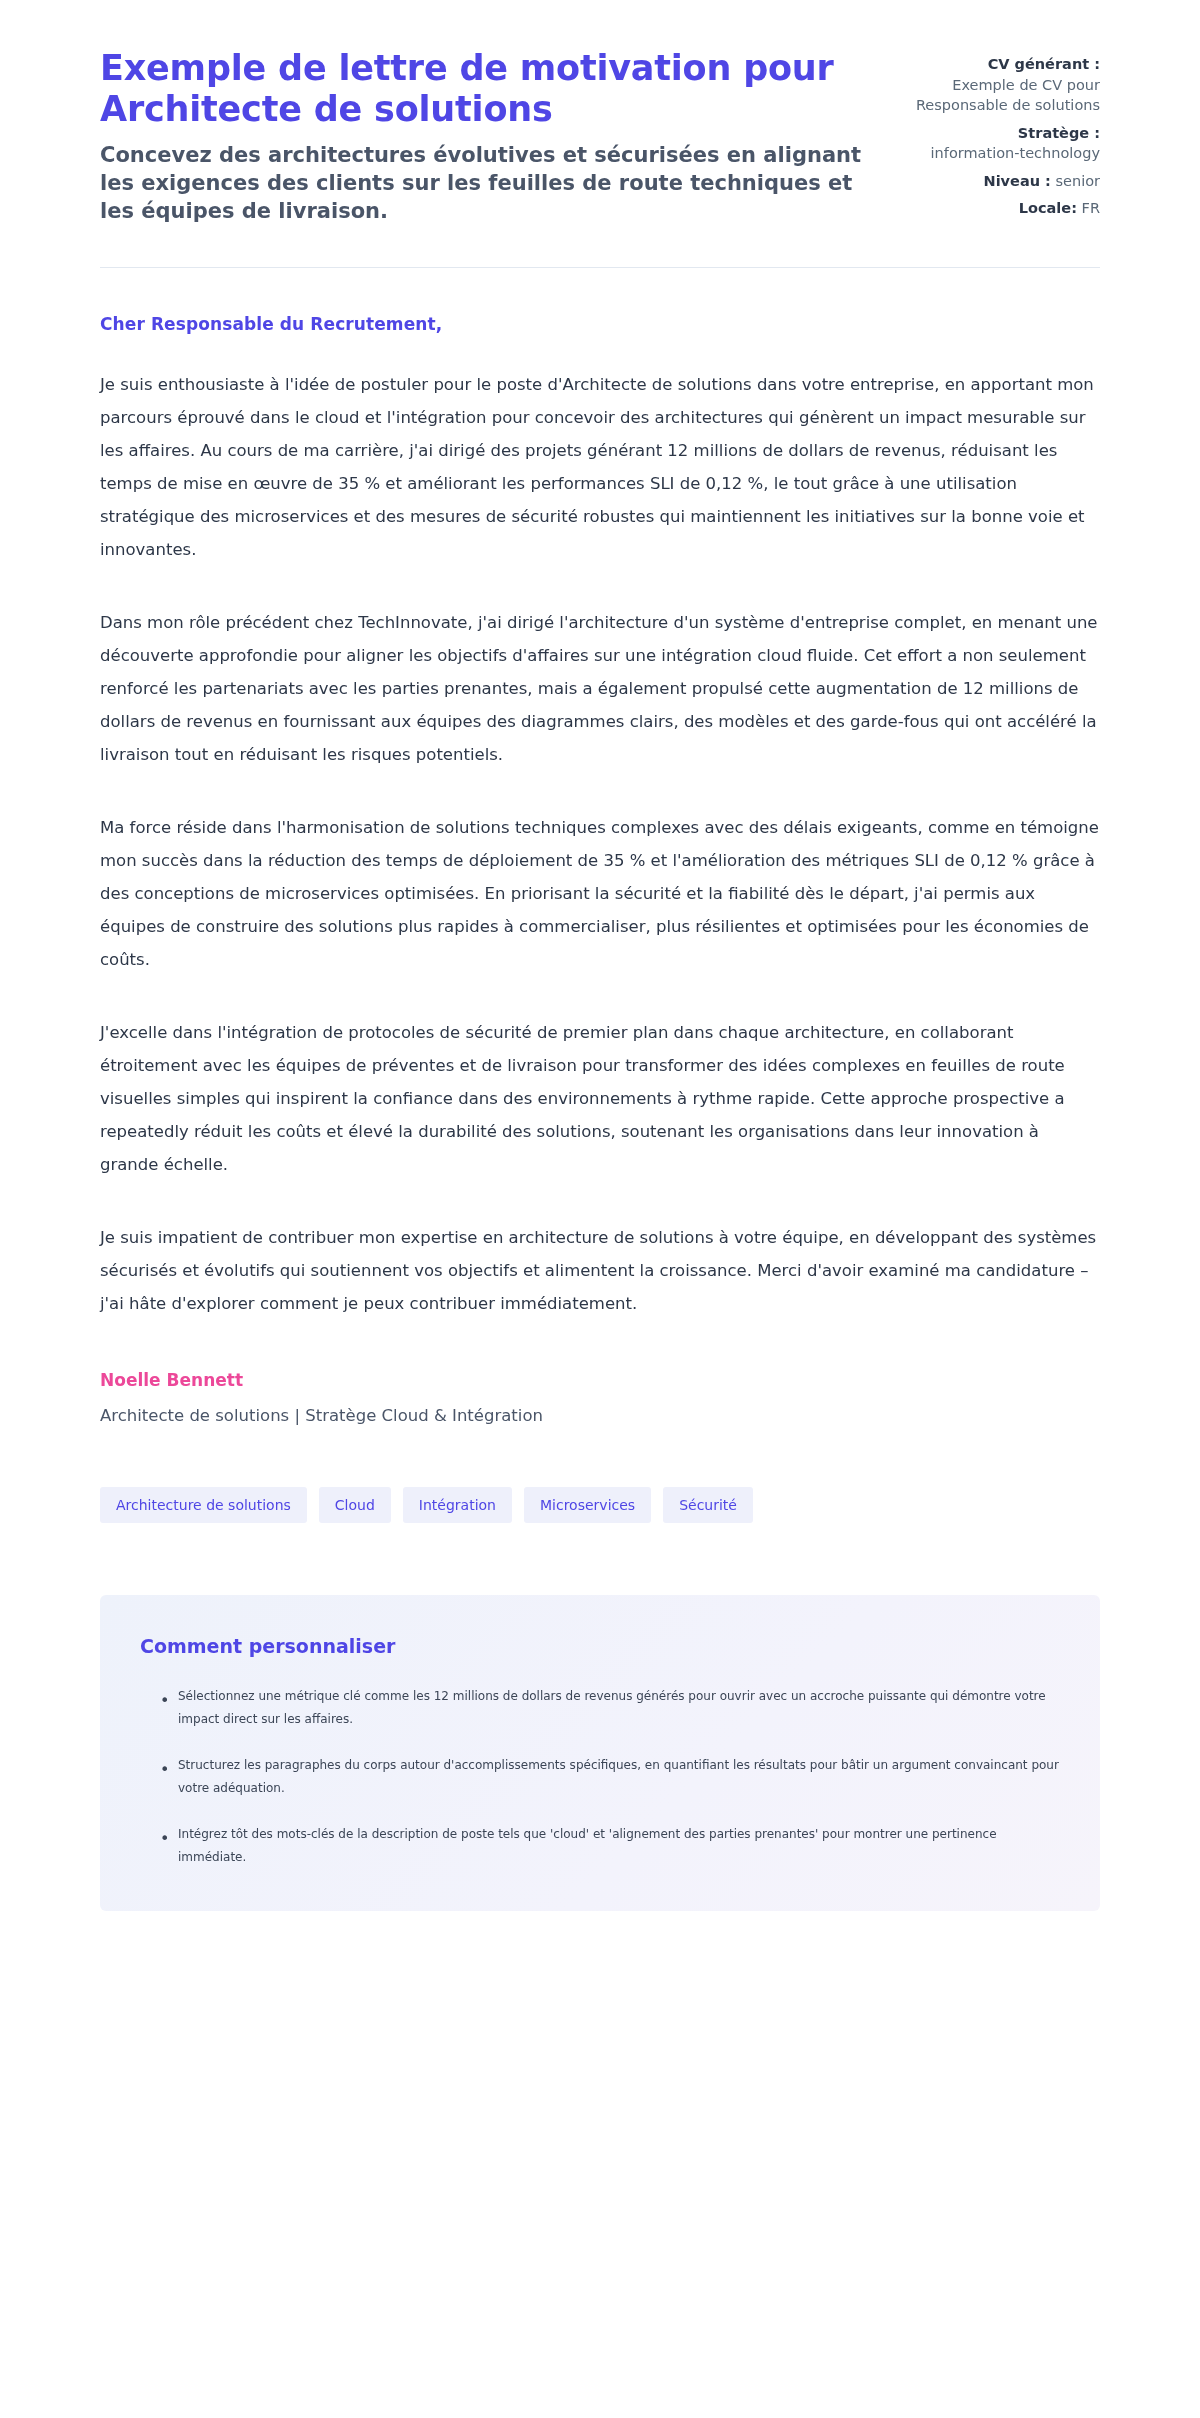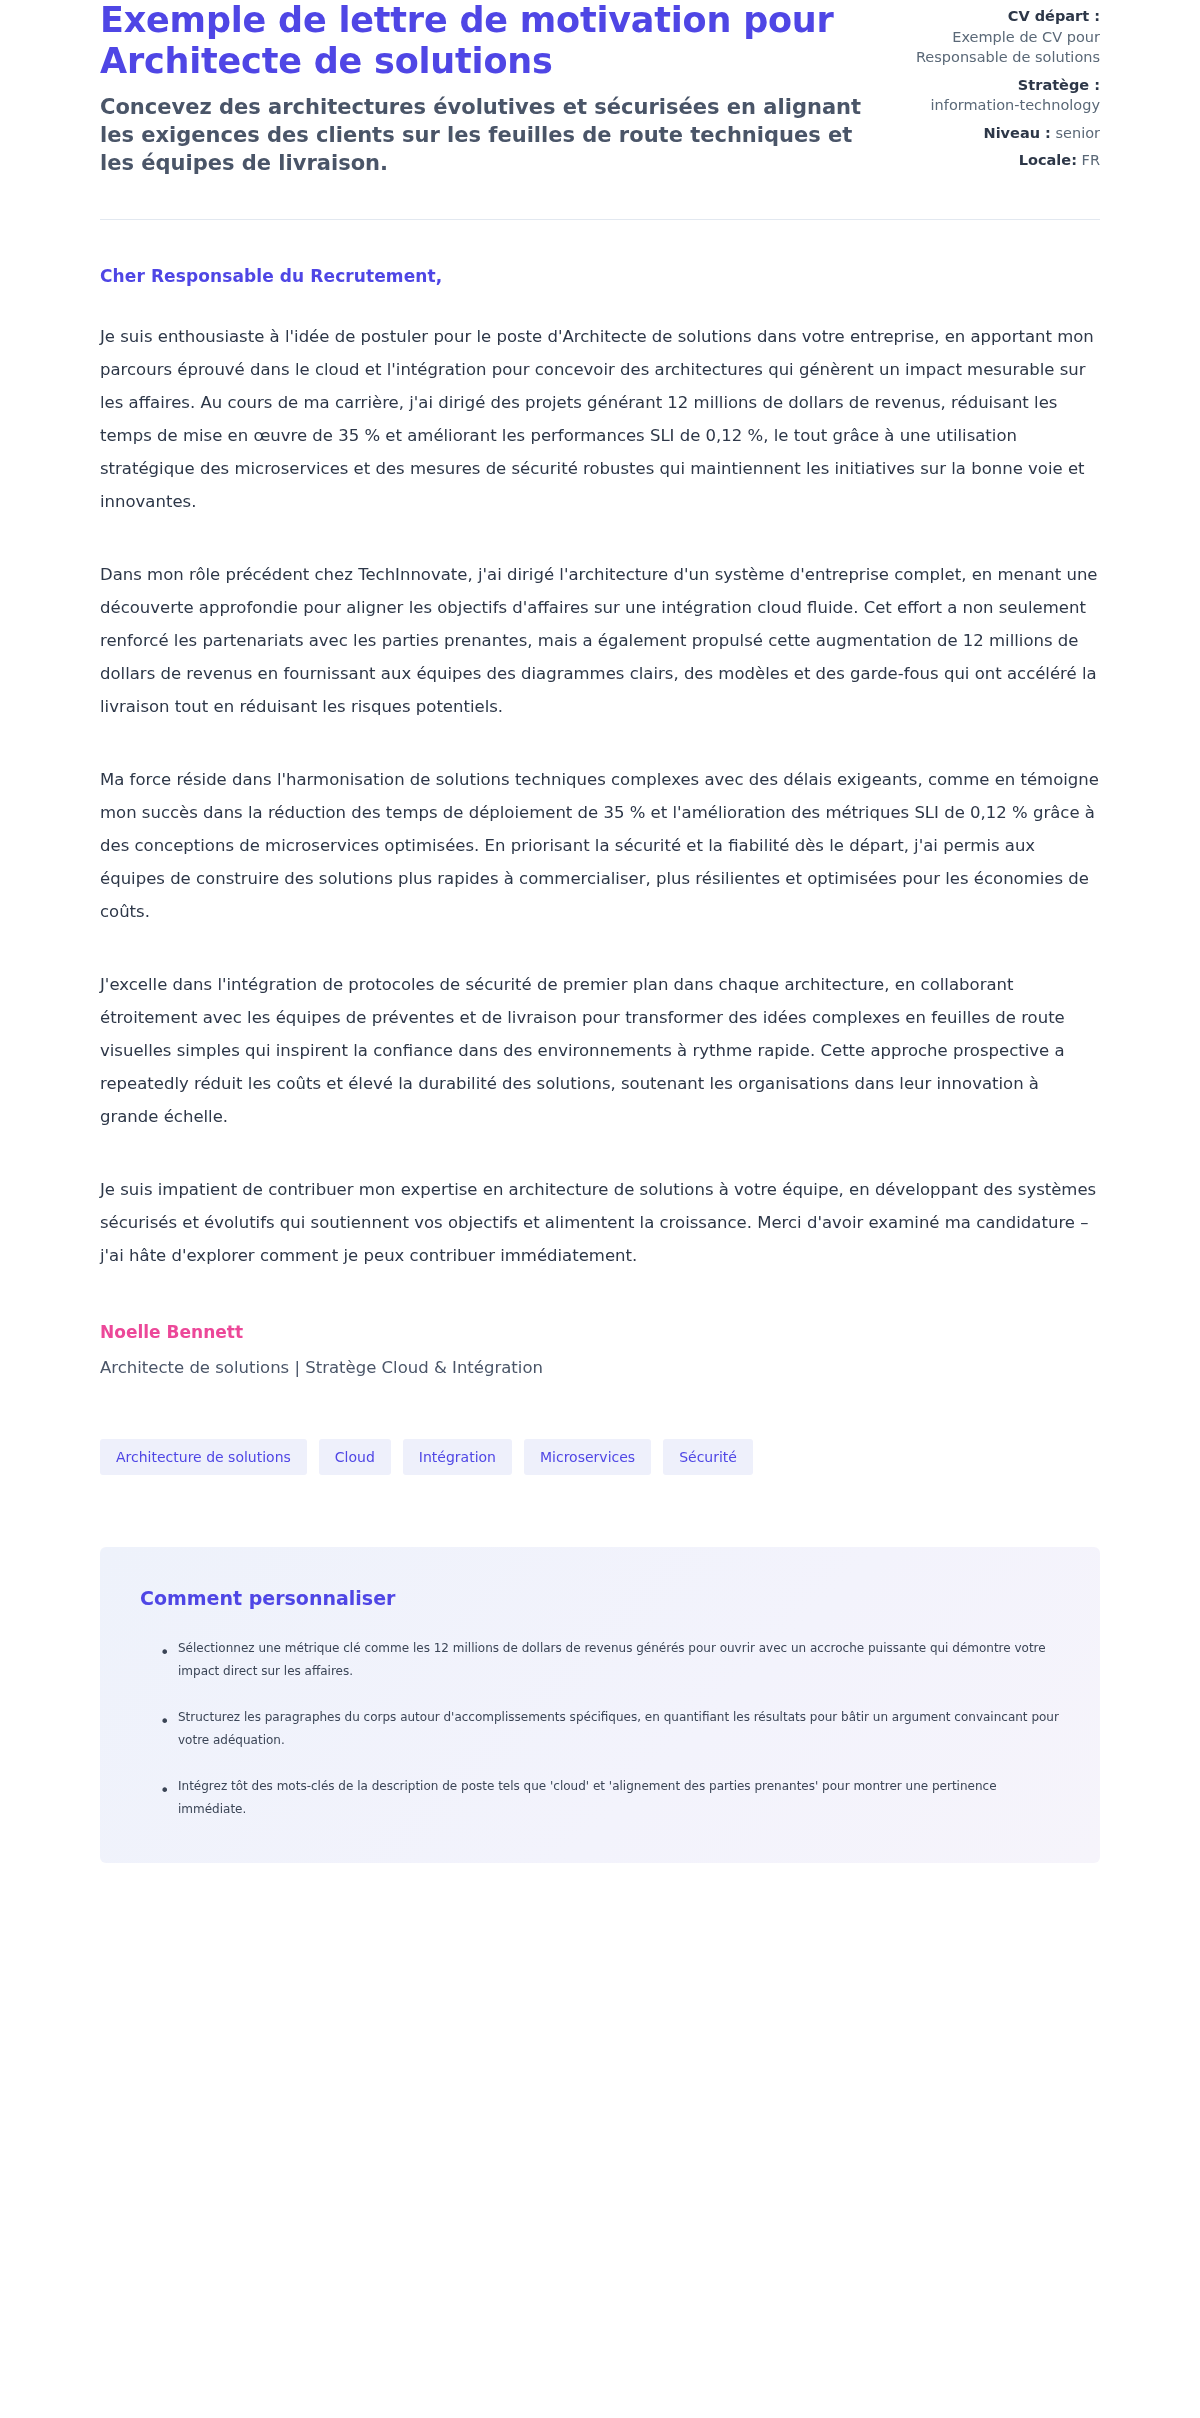--- a/index.html
+++ b/index.html
@@ -19,20 +19,21 @@
     width: 1200px;
     box-sizing: border-box;
     padding: 0 100px;
   }
 
   
   .header {
     display: flex;
     align-items: flex-start;
     justify-content: space-between;
+    padding-top: 48px;
     gap: 40px;
   }
   .header-left {
     flex: 1 1 auto;
     max-width: 770px;
   }
   .doc-title {
     margin: 0;
     font-size: 35px;
     line-height: 1.18;
@@ -173,21 +174,21 @@
 <div class="page">
 
   <header class="header">
     <div class="header-left">
       <h1 class="doc-title">Exemple de lettre de motivation pour Architecte de solutions</h1>
       <p class="doc-subtitle">Concevez des architectures évolutives et sécurisées en alignant les exigences des clients sur les feuilles de route techniques et les équipes de livraison.</p>
     </div>
 
     <aside class="header-meta">
       <div class="meta-block meta-stack">
-        <span class="meta-label">CV départ :</span>
+        <span class="meta-label">CV générant :</span>
         <span class="meta-value">Exemple de CV pour Responsable de solutions</span>
       </div>
       <div class="meta-block meta-stack">
         <span class="meta-label">Stratège :</span>
         <span class="meta-value">information-technology</span>
       </div>
       <div class="meta-block">
         <span class="meta-label">Niveau :</span>
         <span class="meta-value">senior</span>
       </div>

